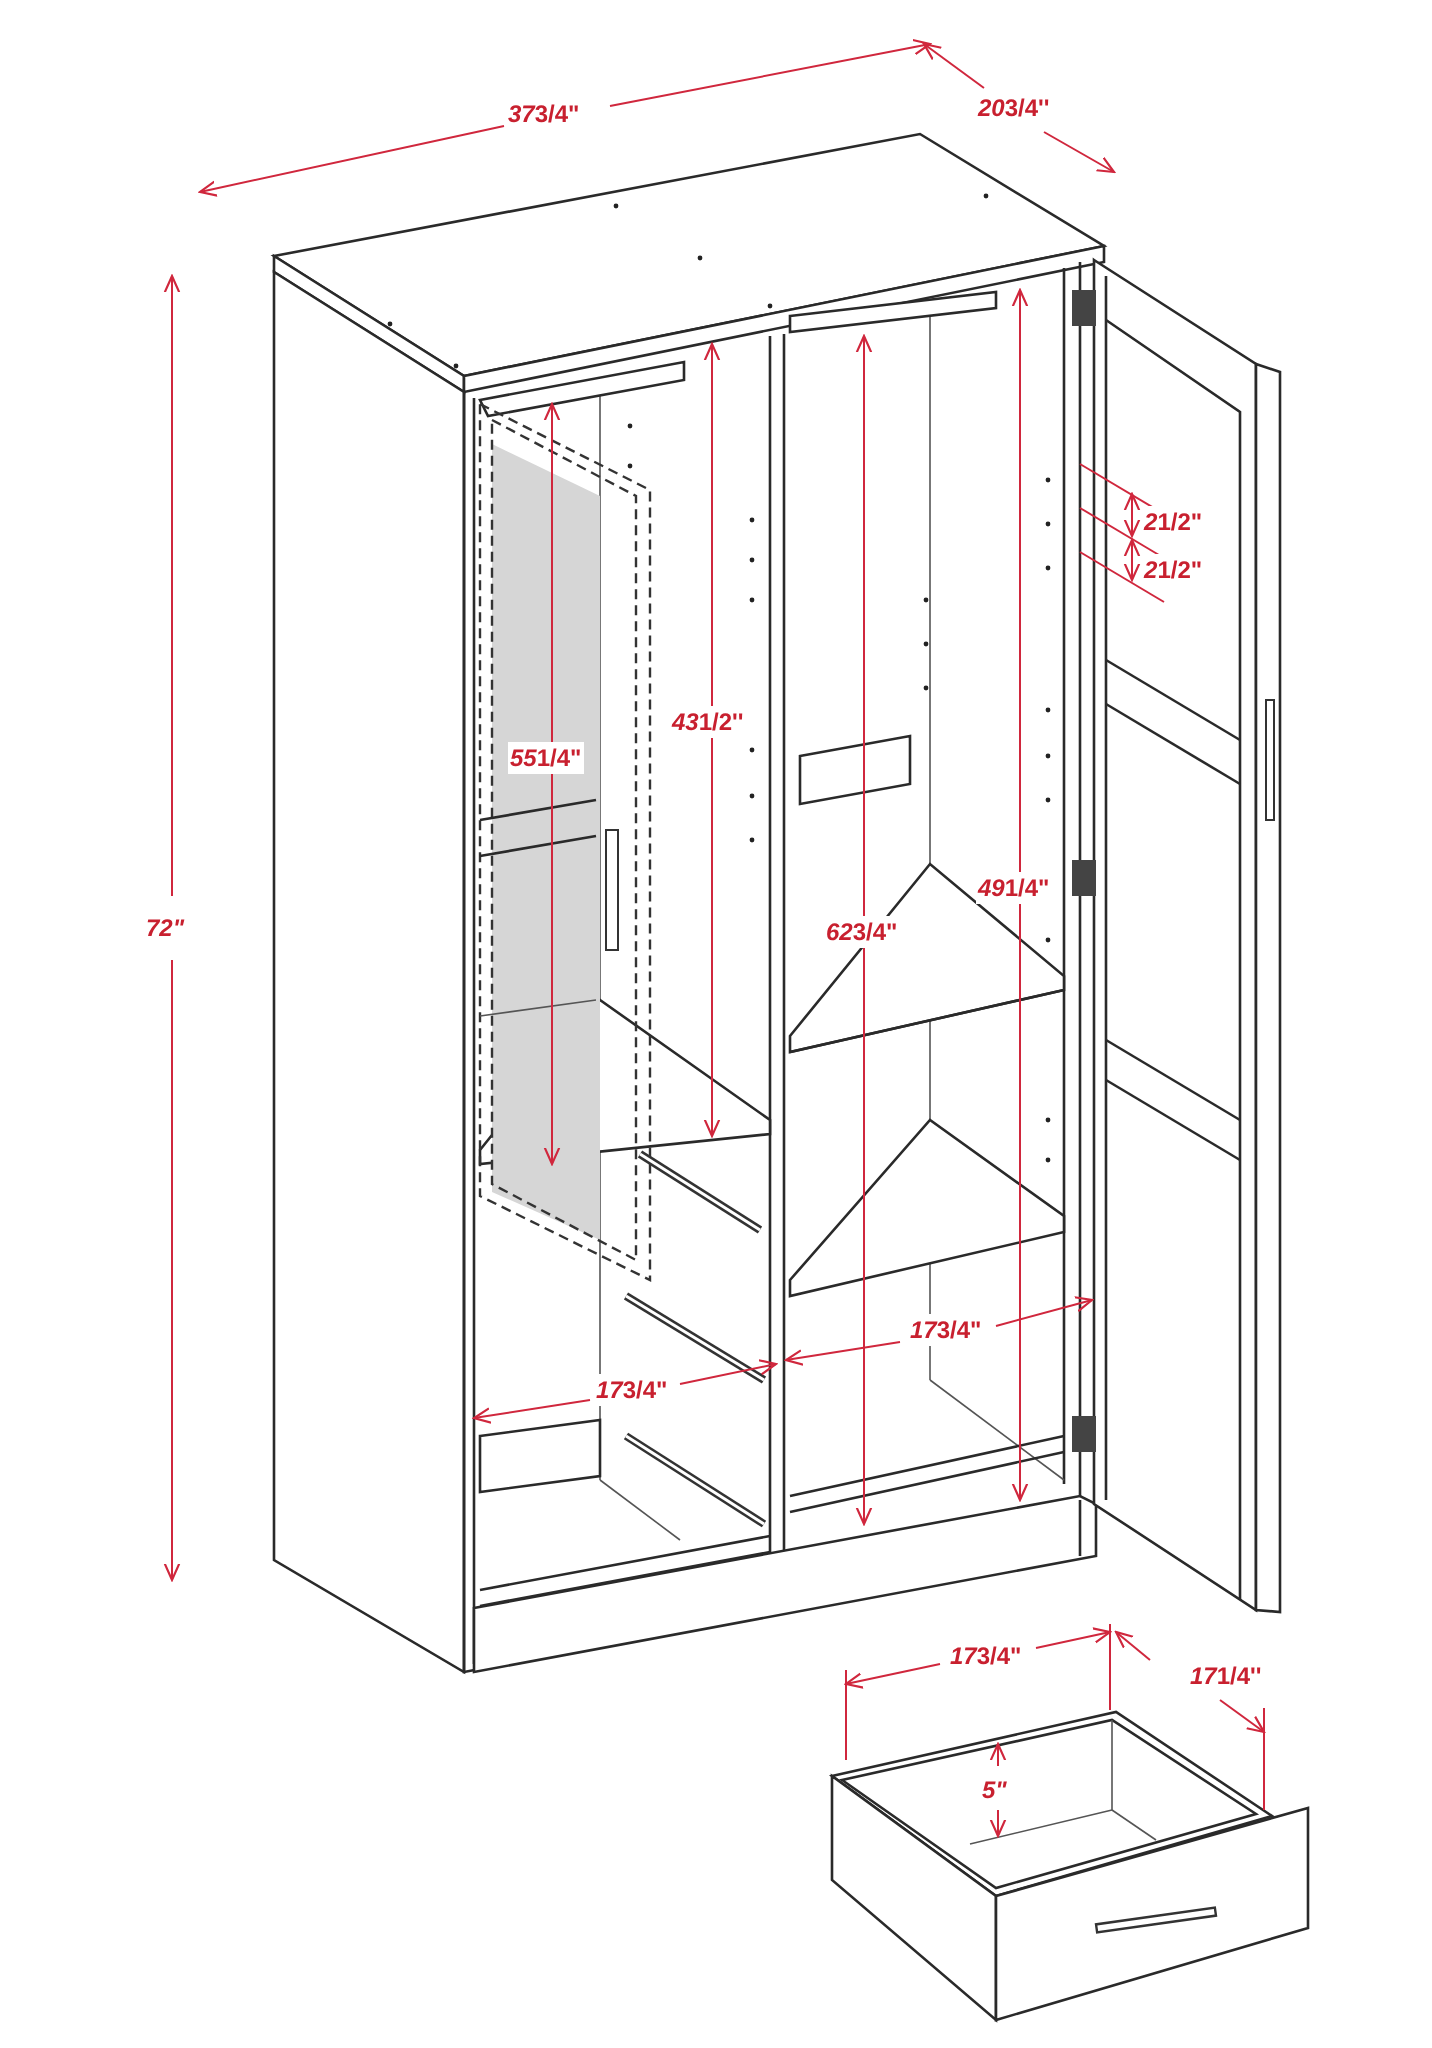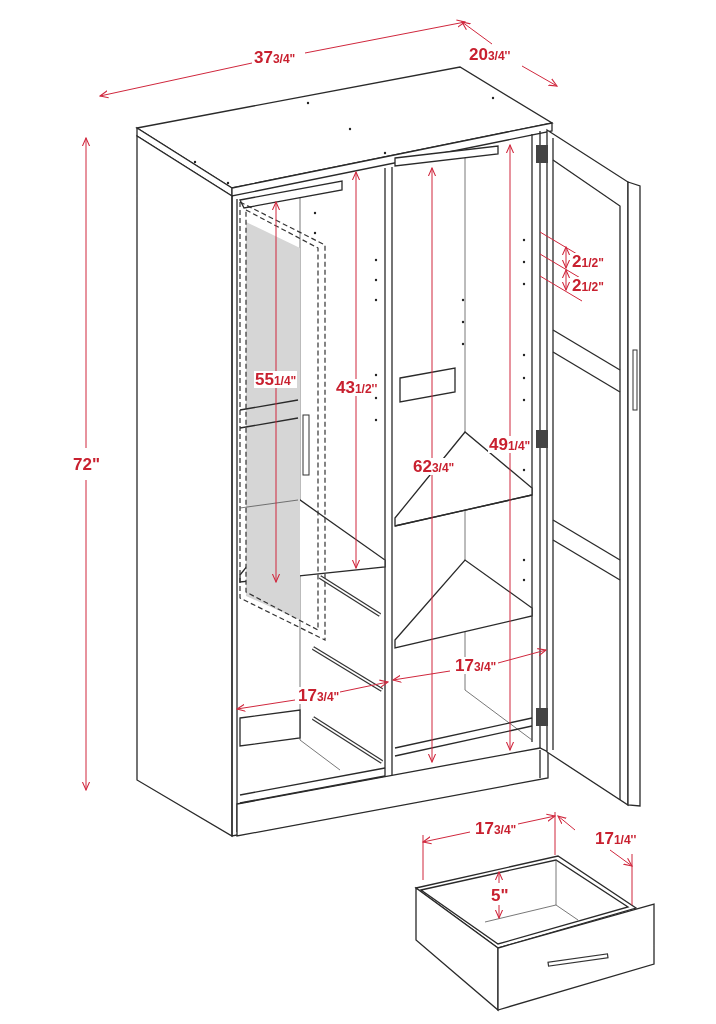--- a/index.html
+++ b/index.html
@@ -5,21 +5,21 @@
   html, body { margin:0; padding:0; background:#ffffff; }
   body { width:716px; height:1024px; position:relative; overflow:hidden; font-family:"Liberation Sans", sans-serif; }
   svg#diagram { position:absolute; left:0; top:0; }
   .ln { stroke:#2a2a2a; stroke-width:1.3; fill:none; }
   .lnf { stroke:#2a2a2a; stroke-width:1.3; fill:#ffffff; }
   .thin { stroke:#555; stroke-width:0.8; fill:none; }
   .dash { stroke:#333; stroke-width:1.2; fill:none; stroke-dasharray:5 3; }
   .dim { stroke:#d0273d; stroke-width:1; fill:none; }
   .dot { fill:#222; }
   .lbl { position:absolute; color:#c8202f; font-weight:bold; white-space:nowrap; background:#ffffff; padding:0 1px; line-height:1; }
-  .lbl .w { font-size:17px; }
+  .lbl .w { font-size:12px;font-style:italic; }
   .lbl .f { font-size:12px; font-weight:bold; }
 </style>
 </head>
 <body>
 
 <svg id="diagram" width="716" height="1024" viewBox="0 0 716 1024">
   <defs>
     <marker id="ah" viewBox="0 0 10 10" refX="9" refY="5" markerWidth="9" markerHeight="9" orient="auto-start-reverse">
       <path d="M0,1 L9,5 L0,9" fill="none" stroke="#d0273d" stroke-width="1.2"></path>
     </marker>
@@ -186,30 +186,30 @@
     <line class="dim" x1="610" y1="850" x2="632" y2="866" marker-end="url(#ah)"></line>
 
     <line class="dim" x1="499" y1="872" x2="499" y2="883" marker-start="url(#ah)"></line>
     <line class="dim" x1="499" y1="905" x2="499" y2="918" marker-end="url(#ah)"></line>
   </g>
 </svg>
 
 <div class="lbl" style="left:253px;top:49px;">
   <span class="w">37</span><span class="f">3/4"</span>
 </div>
-<div class="lbl" style="left:468px;top:46px;">
+<div class="lbl" style="left:488px;top:46px;">
   <span class="w">20</span><span class="f">3/4''</span>
 </div>
 <div class="lbl" style="left:72px;top:456px;">
   <span class="w">72"</span><span class="f"></span>
 </div>
 <div class="lbl" style="left:254px;top:371px;">
   <span class="w">55</span><span class="f">1/4"</span>
 </div>
-<div class="lbl" style="left:335px;top:353px;margin-top:26px;">
+<div class="lbl" style="left:335px;top:353px;">
   <span class="w">43</span><span class="f">1/2''</span>
 </div>
 <div class="lbl" style="left:412px;top:458px;">
   <span class="w">62</span><span class="f">3/4"</span>
 </div>
 <div class="lbl" style="left:488px;top:436px;">
   <span class="w">49</span><span class="f">1/4"</span>
 </div>
 <div class="lbl" style="left:571px;top:253px;">
   <span class="w">2</span><span class="f">1/2"</span>

